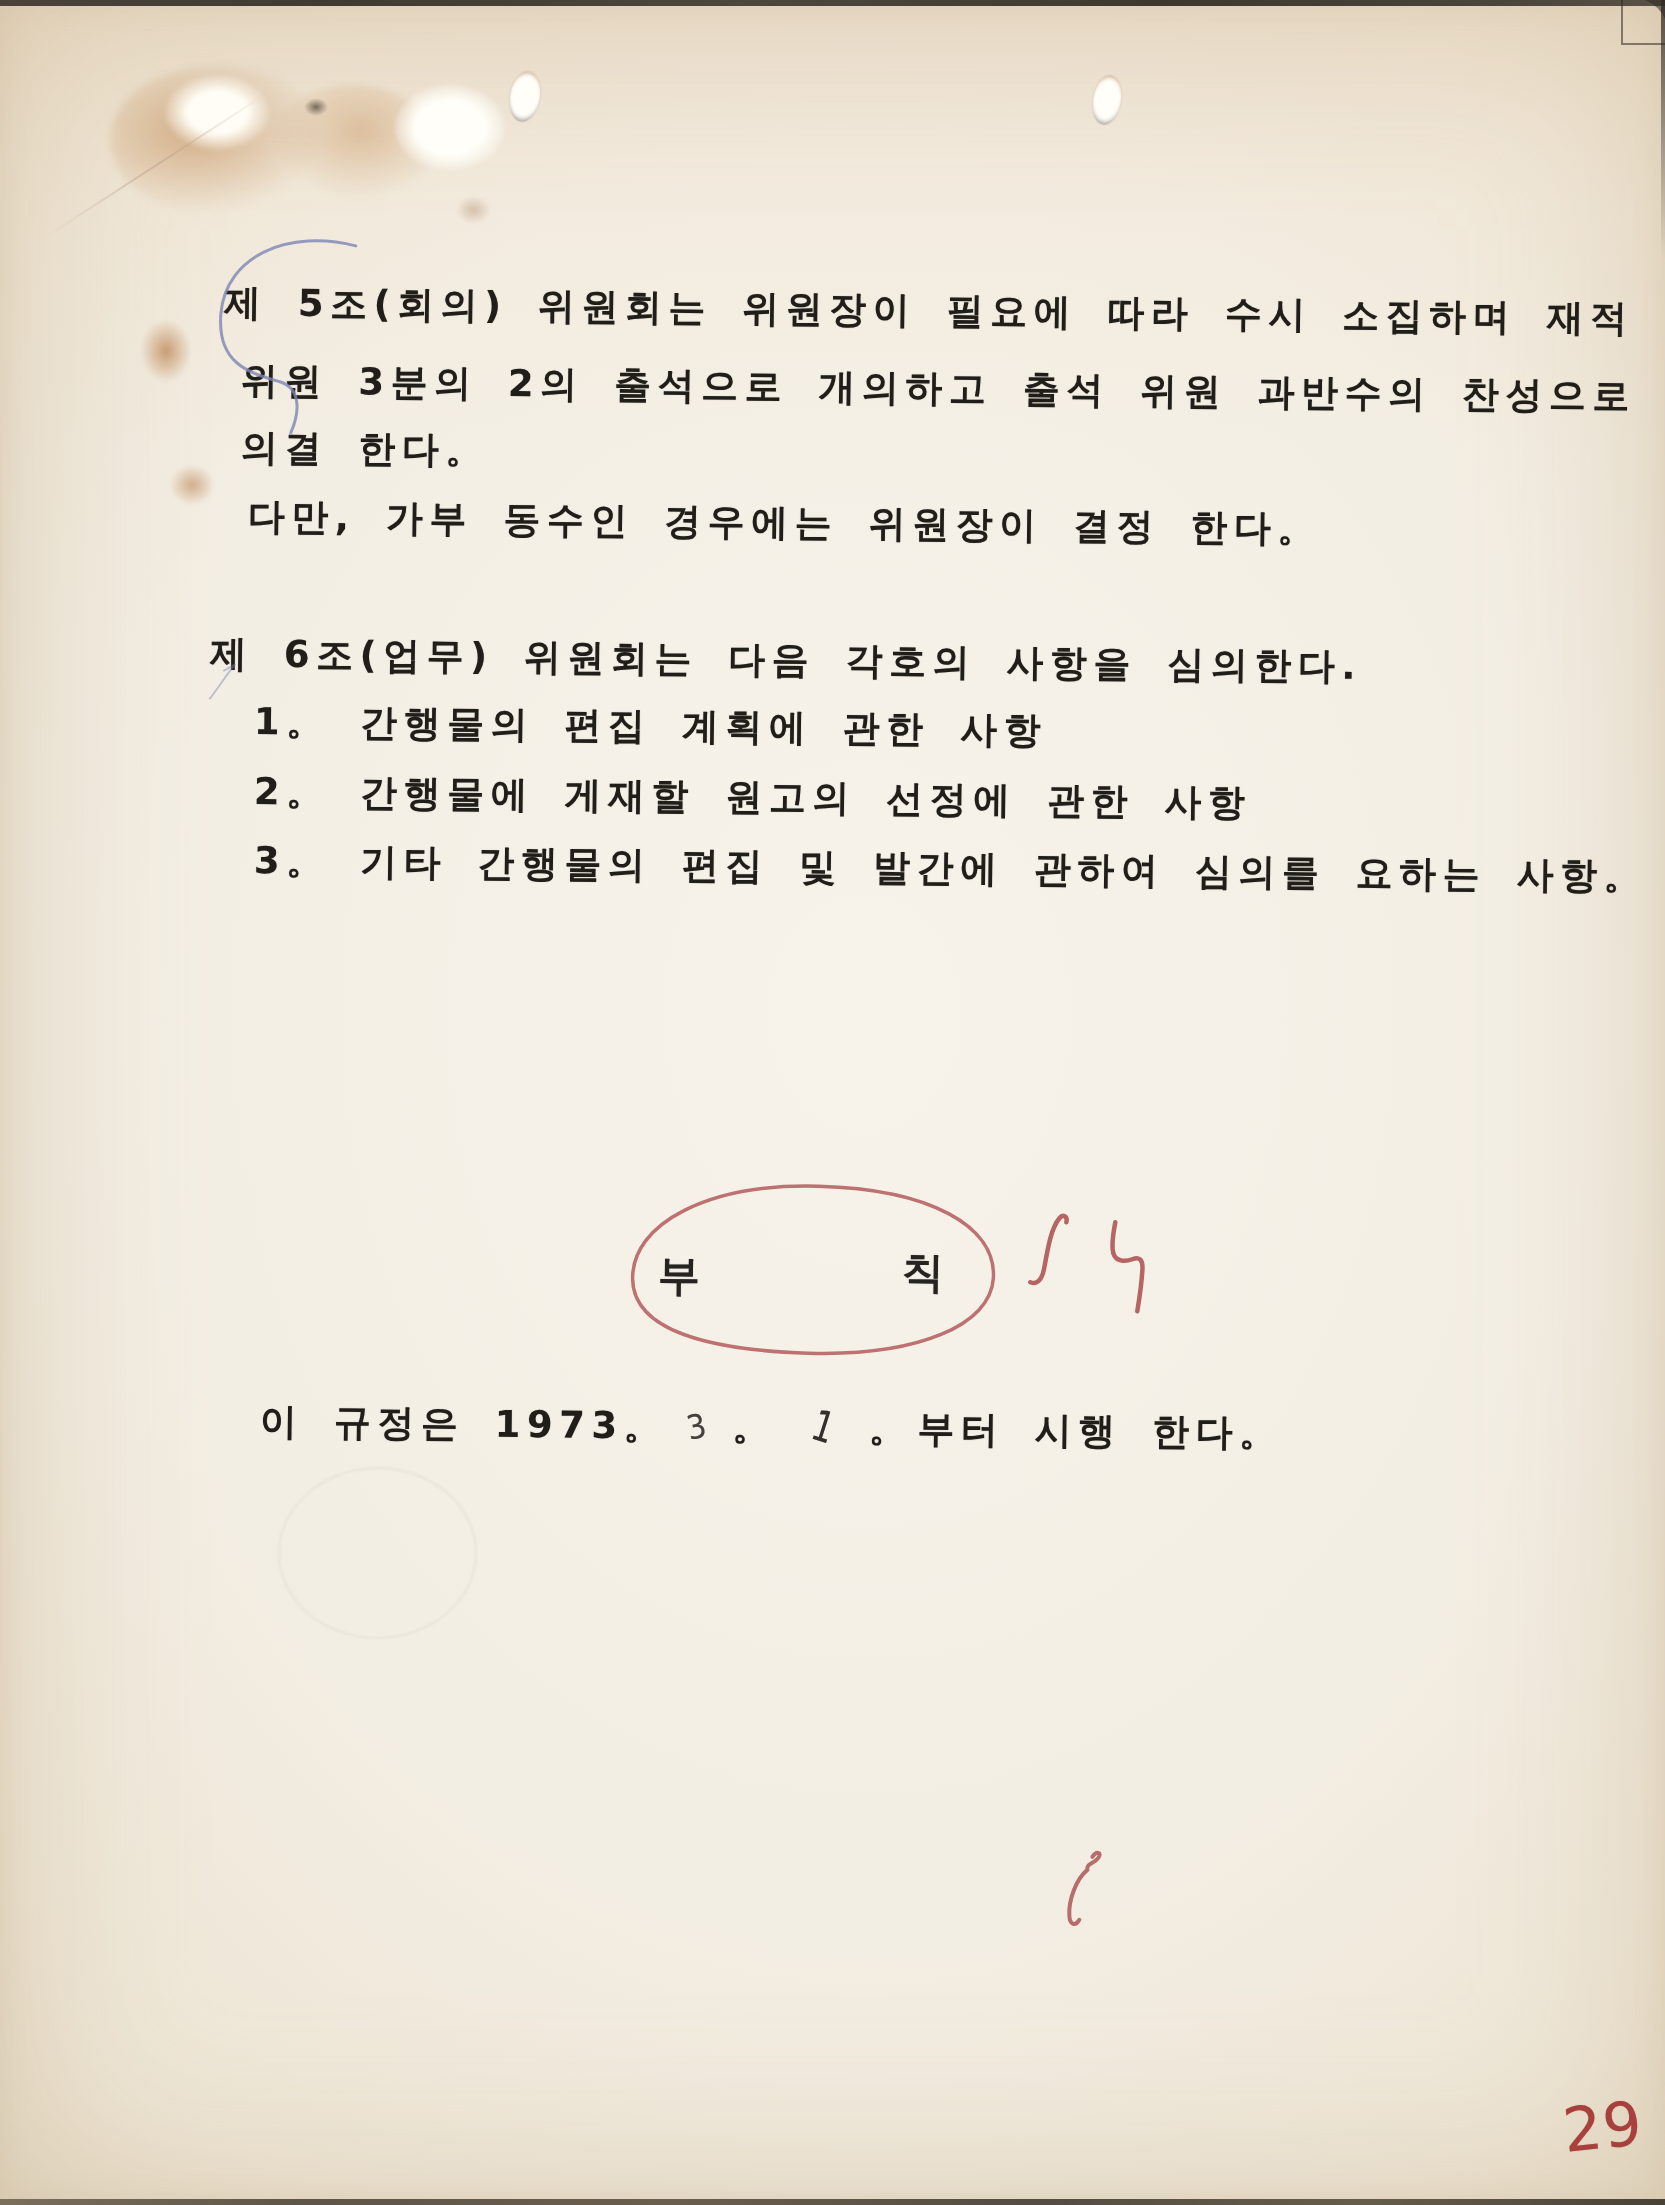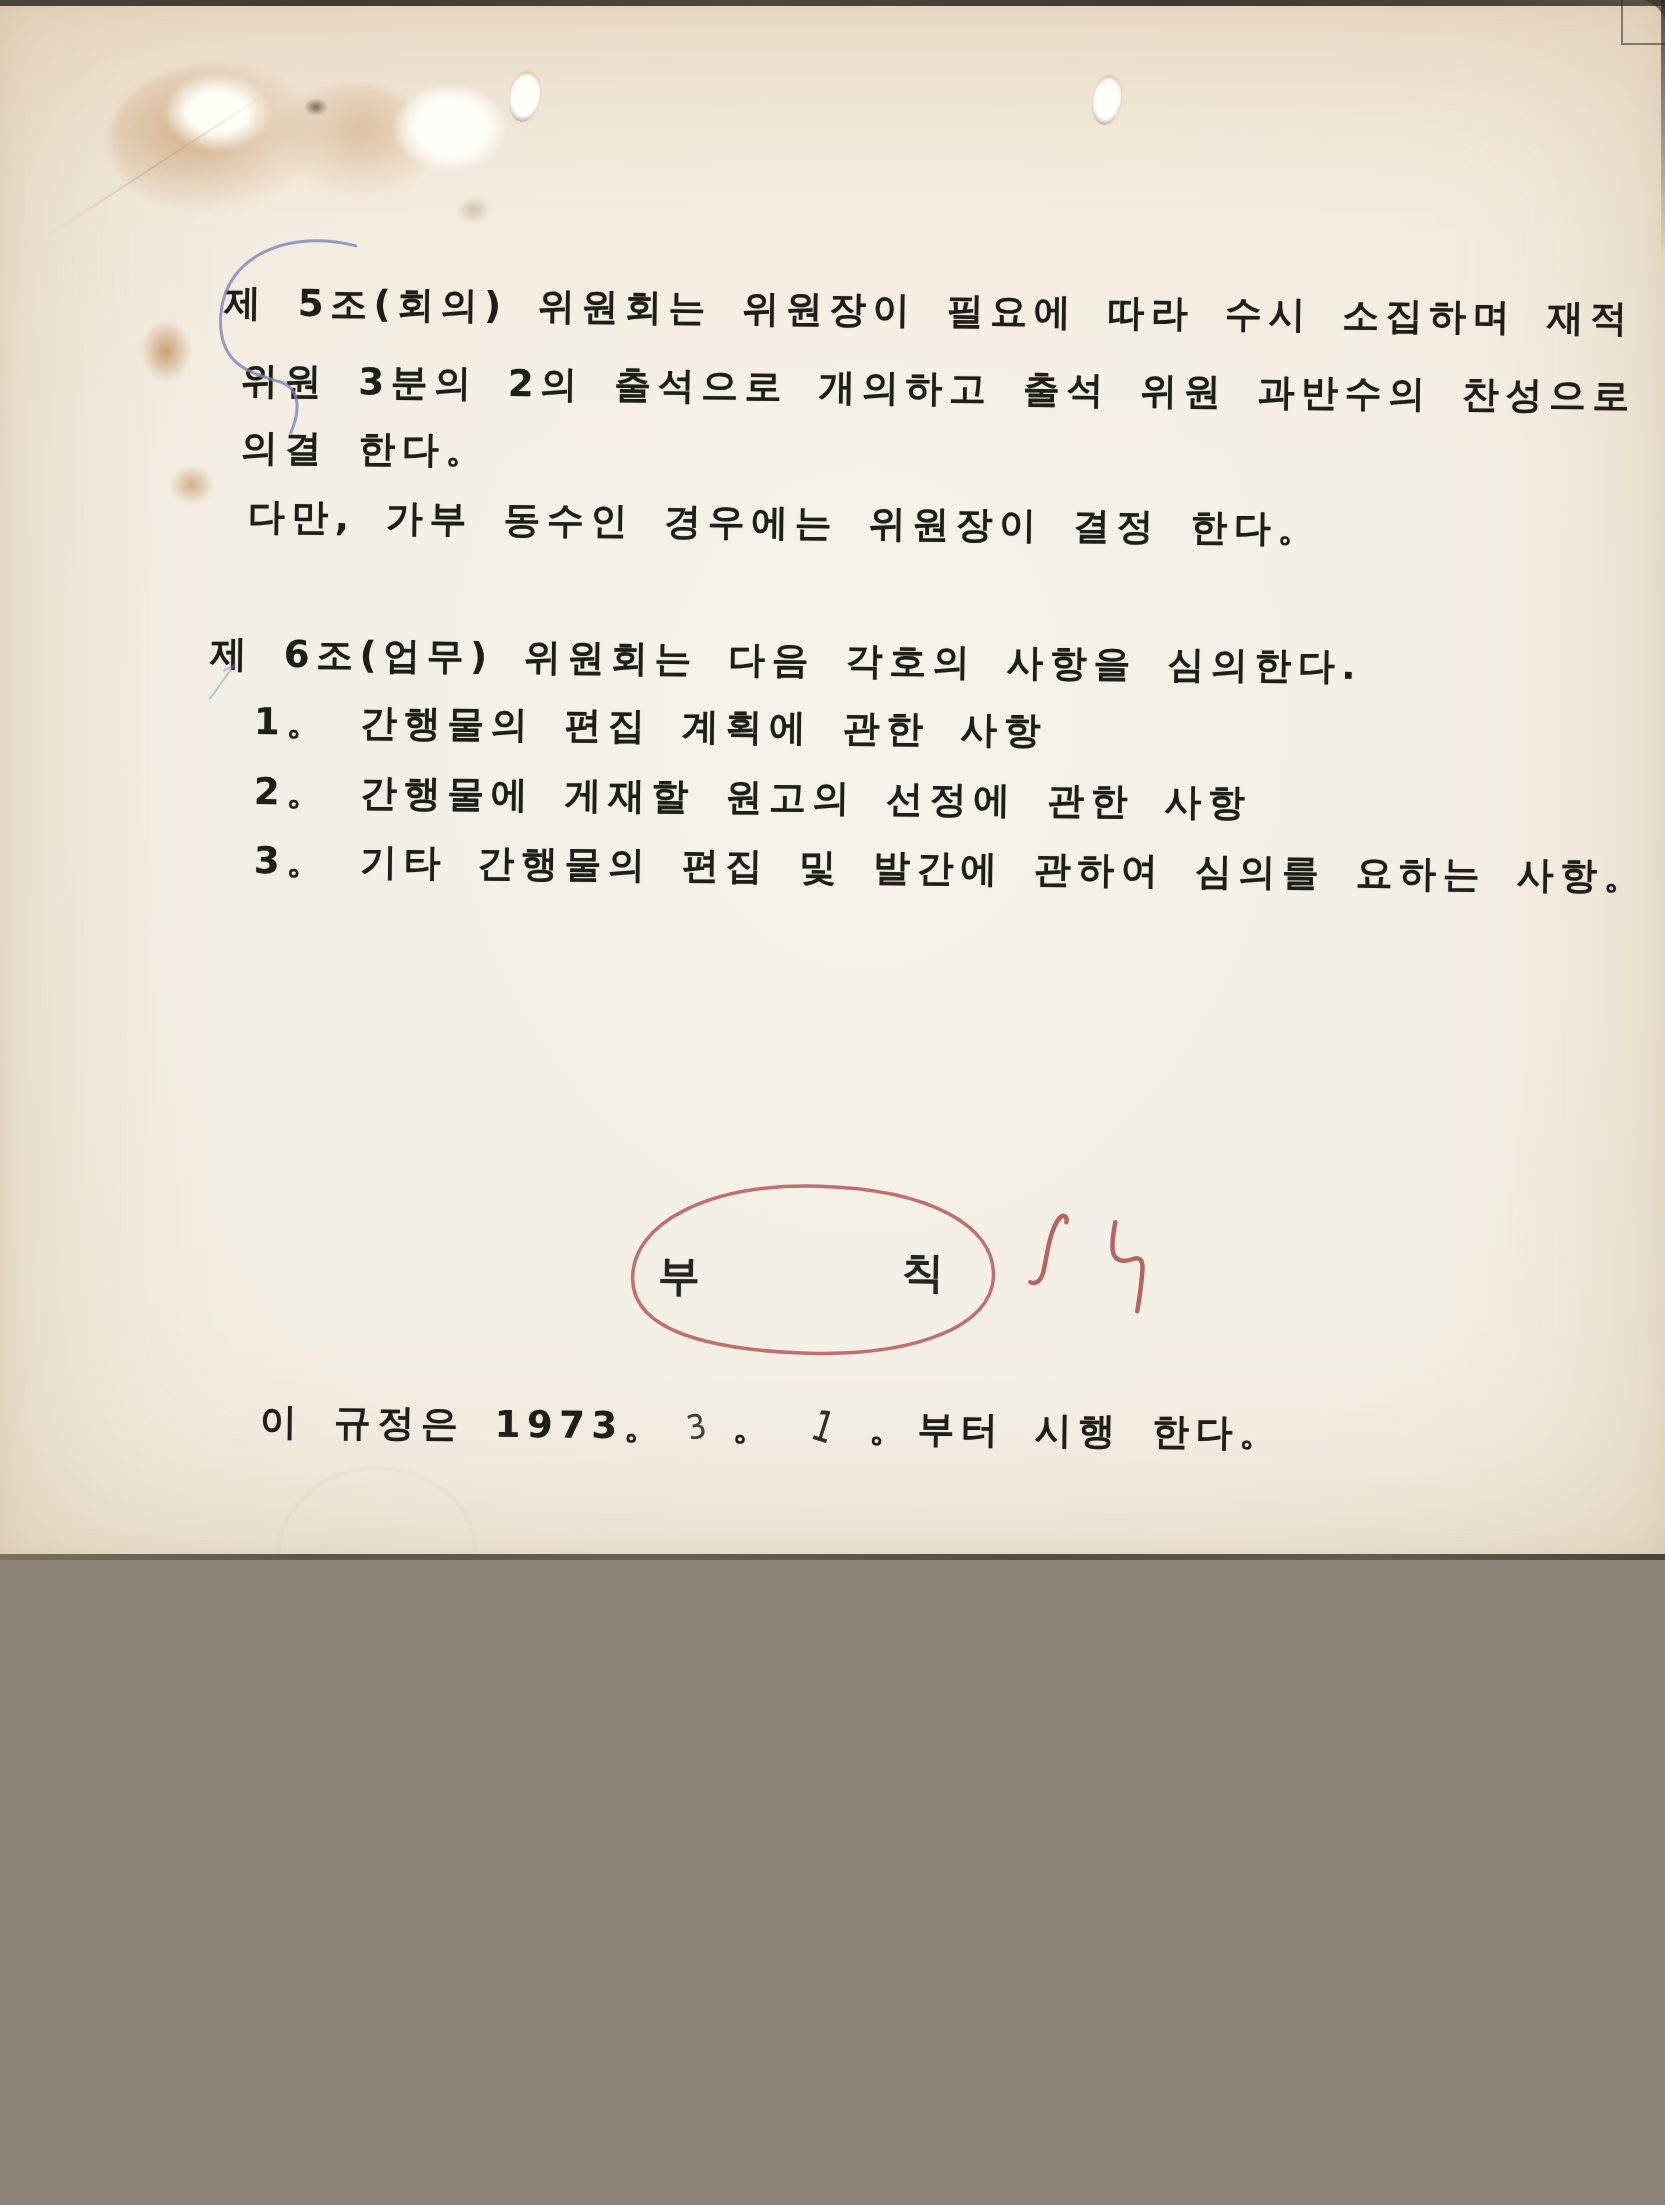--- a/index.html
+++ b/index.html
@@ -1,18 +1,18 @@
 <!DOCTYPE html>
 <html style="font-size:8px"><head>
 <meta charset="utf-8">
 <style>
   html,body{margin:0;padding:0;background:#8a8478;}
   .page{
     position:relative;
-    width:1666px;height:1560px;
+    width:1666px;height:2205px;
     overflow:hidden;
     font-family:"DejaVu Sans",sans-serif;
     background:
       radial-gradient(ellipse 1299px 1599px at 52% 46%, #f7f3ea 0%, #f3eee4 55%, #eee6d6 85%, #e9dfcc 100%),
       #f3eee4;
   }
   .vignette{position:absolute;inset:0;pointer-events:none;
     box-shadow:inset 0 0 190px rgba(196,172,138,.45), inset 0 0 30px rgba(196,172,138,.25);}
   .top-tint{position:absolute;left:0;top:0;width:100%;height:450px;pointer-events:none;
     background:linear-gradient(180deg, rgba(236,216,192,.45) 0%, rgba(240,224,202,.22) 45%, rgba(240,224,202,0) 100%);}

